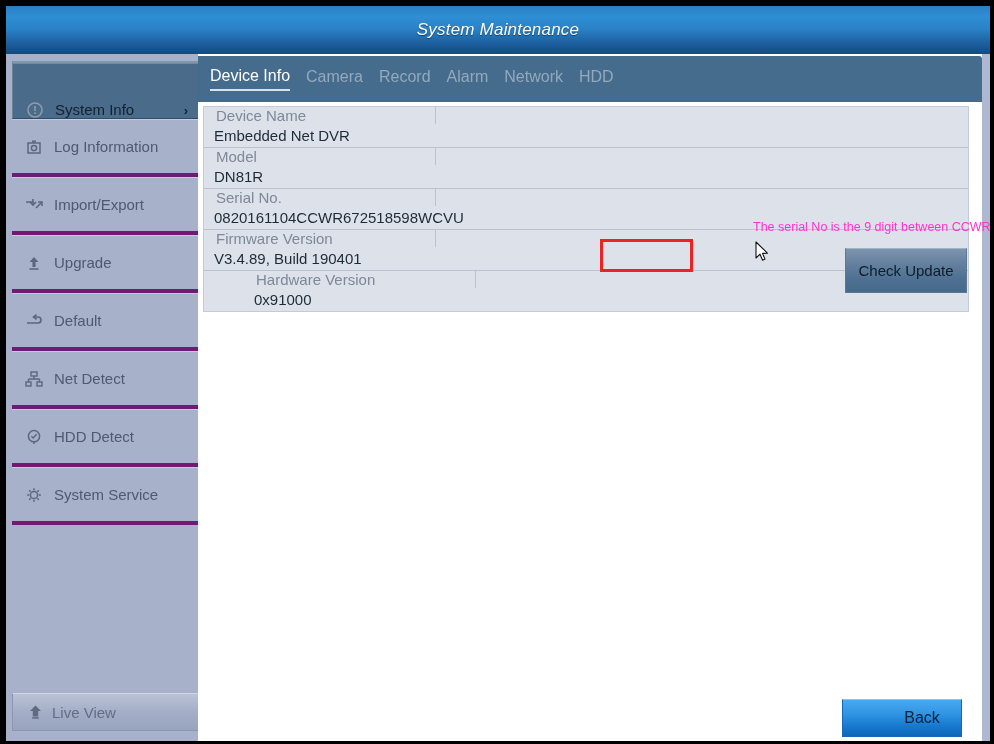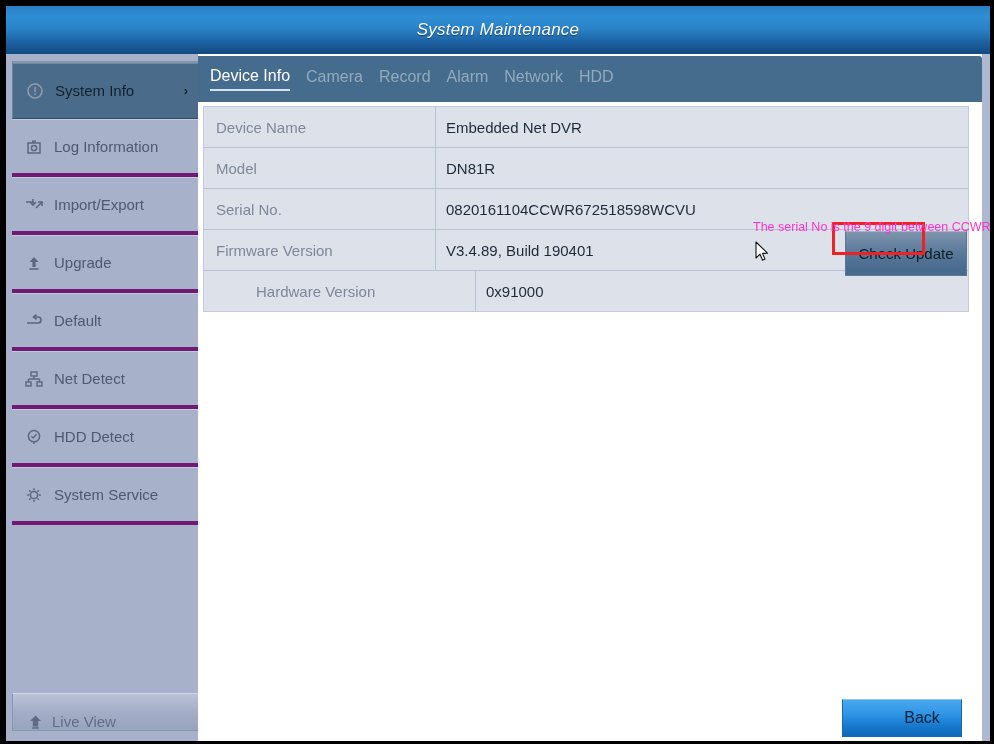--- a/index.html
+++ b/index.html
@@ -74,21 +74,21 @@
     display: flex;
     align-items: center;
     box-sizing: border-box;
     border-top: 1px solid #c2cade;
     border-bottom: 4px solid #701a75;
     background: #a7b1c9;
     color: #4e5a72;
     font-size: 15px;
     padding-left: 10px;
   }
-  .menu-item:first-child { border-top: 1px solid #c2cade; }
+  .menu-item:first-child { border-top: 1px solid #c2cade; align-items: flex-end; }
   .menu-item.active {
     background: #4a6b8a;
     color: #10222f;
     border-top: 2px solid #7f96ad;
     border-left: 1px solid #6a849c;
     border-right: 1px solid #3d5a76;
     border-bottom: 1px solid #2f4c66;
     box-shadow: inset 0 1px 0 rgba(255,255,255,0.22);
   }
   .menu-icon {
@@ -111,21 +111,21 @@
   
   .liveview-btn {
     position: absolute;
     left: 6px; bottom: 10px;
     width: 188px; height: 38px;
     box-sizing: border-box;
     background: linear-gradient(to bottom, #b9c2d6 0%, #a3adc6 52%, #98a3be 100%);
     border: 1px solid #8b96b0;
     border-top-color: #cfd6e6;
     display: flex;
-    align-items: flex-end;
+    align-items: center;
     padding-left: 12px;
     color: #626e86;
     font-size: 15px;
   }
   .liveview-btn .menu-icon { margin-right: 7px; width: 20px; min-width: 20px; }
 
   
   .content {
     position: absolute;
     left: 198px; top: 54px;
@@ -161,20 +161,21 @@
     left: 5px; top: 52px;
     width: 766px;
     border: 1px solid #c3cadb;
     box-sizing: border-box;
   }
   .row {
     display: flex;
     height: 40px;
     border-bottom: 1px solid #b9c1d4;
     background: #dde2ea;
+    flex-direction: column;
   }
   .row:last-child { border-bottom: none; padding-left: 40px; }
   .cell-key {
     width: 232px;
     min-width: 232px;
     box-sizing: border-box;
     display: flex;
     align-items: center;
     padding-left: 12px;
     color: #7f8798;

